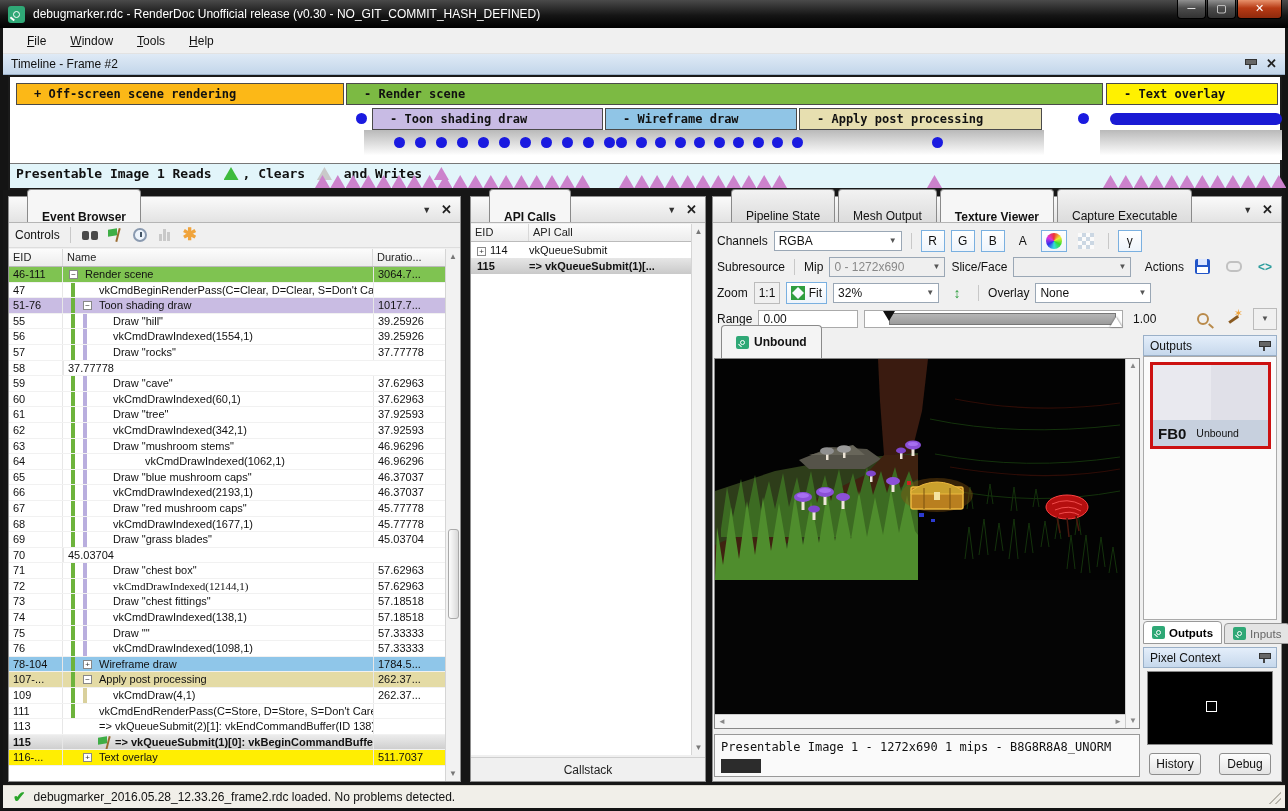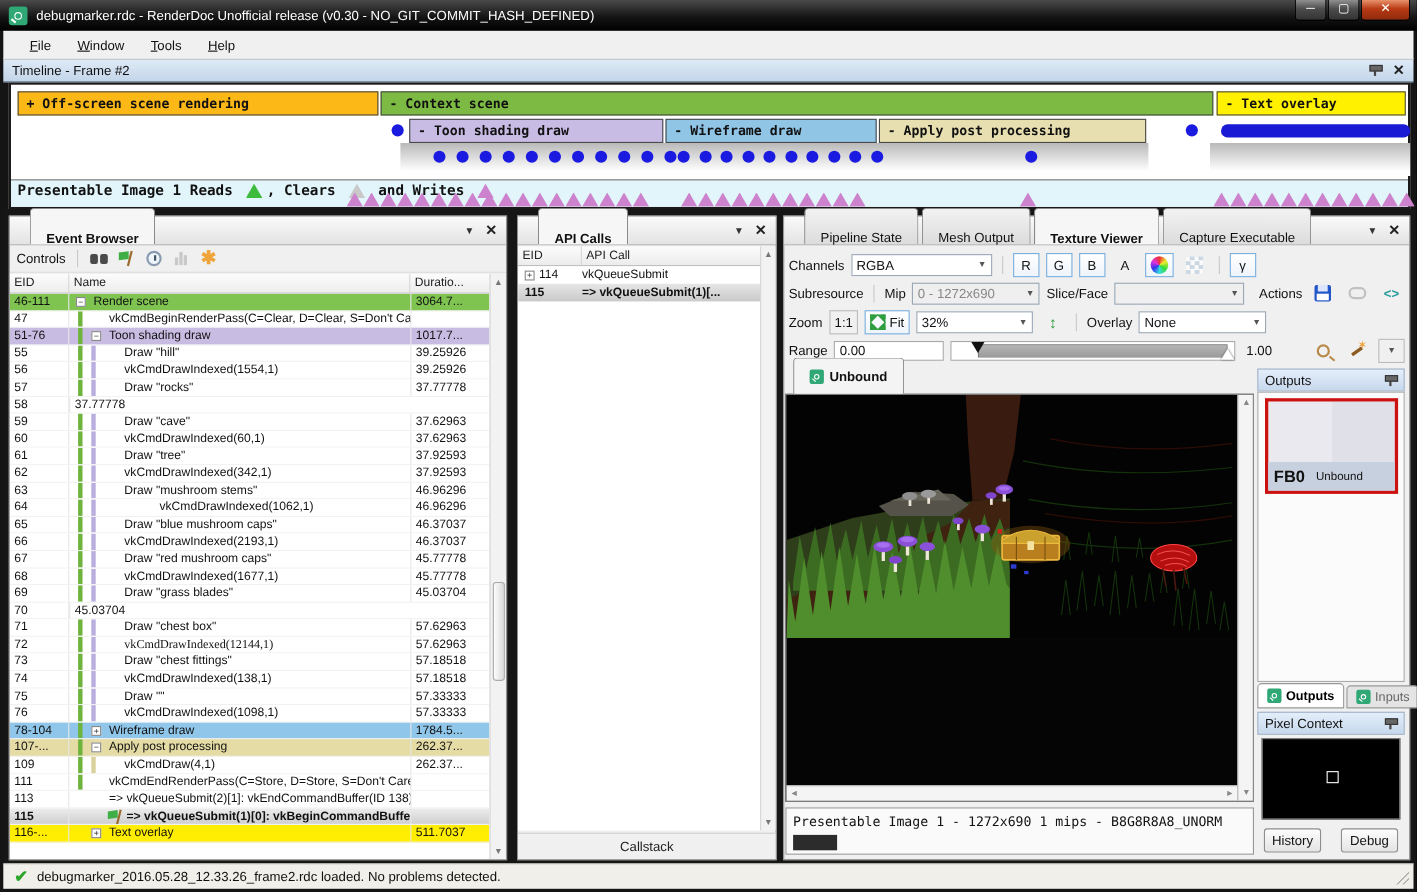--- a/index.html
+++ b/index.html
@@ -19,21 +19,21 @@
 .menubar{left:3px;top:28px;width:1282px;height:26px;background:#f0f0f0;display:flex;align-items:center;padding-left:14px;border-bottom:1px solid #e2e2e2}
 .menu-item{padding:4px 10px;margin-right:4px}
 .tl-header{left:3px;top:54px;width:1282px;height:21px;background:linear-gradient(#dfeaf6,#c3d6ea);display:flex;align-items:center;padding:0 8px;border-bottom:1px solid #9ab0c8}
 .tl-header .sp{flex:1}
 .pin{width:12px;height:12px;position:relative;margin-right:10px}
 .pin::before{content:"";position:absolute;left:5px;top:1px;width:2px;height:10px;background:#444}
 .pin::after{content:"";position:absolute;left:1px;top:1px;width:10px;height:4px;background:#666;border:1px solid #333}
 .xicon{font-size:13px;font-weight:bold;color:#222;line-height:12px}
 
 .tl-outer{left:8px;top:75px;width:1274px;height:115px;background:#fff;border:2px solid #1a1a1a}
-.tl-bar{position:absolute;height:22px;border:1px solid #4a4a4a;font-family:"DejaVu Sans Mono","Liberation Mono",monospace;font-size:12px;font-weight:bold;line-height:20px;padding-left:7px;white-space:nowrap;overflow:hidden}
+.tl-bar{position:absolute;height:22px;border:1px solid #4a4a4a;font-family:"DejaVu Sans Mono","Liberation Mono",monospace;font-size:12px;font-weight:bold;line-height:20px;padding-left:17px;white-space:nowrap;overflow:hidden}
 .tl-grad{position:absolute;top:53px;height:30px;background:linear-gradient(#b9b9b9,#ffffff 85%)}
 .dot{position:absolute;width:11px;height:11px;border-radius:50%;background:#1a1ae0}
 .pill{position:absolute;height:12px;border-radius:6px;background:#1a1ad4}
 .marker{position:absolute;left:0;top:86px;width:1270px;height:25px;background:#e2f5fa;border-top:1px solid #777;font-family:"DejaVu Sans Mono","Liberation Mono",monospace;font-size:13px;font-weight:bold}
 .mk-text{position:absolute;left:6px;top:2px;display:flex;align-items:center;white-space:pre}
 .tri{display:inline-block;width:15px;height:13px;clip-path:polygon(50% 0,100% 100%,0 100%)}
 .tri.lg{margin:0 4px}
 
 .dockbg{left:3px;top:190px;width:1282px;height:595px;background:#161616}
 .panel{position:absolute;background:#f0f0f0;border:1px solid #8f8f8f}
@@ -212,21 +212,21 @@
           <span class="tri" style="position: absolute; left: 1200.1px; top: 11px; background: rgb(204, 130, 204);"></span>
           <span class="tri" style="position: absolute; left: 1215.4px; top: 11px; background: rgb(204, 130, 204);"></span>
           <span class="tri" style="position: absolute; left: 1230.7px; top: 11px; background: rgb(204, 130, 204);"></span>
           <span class="tri" style="position: absolute; left: 1246px; top: 11px; background: rgb(204, 130, 204);"></span>
           <span class="tri" style="position: absolute; left: 1261.3px; top: 11px; background: rgb(204, 130, 204);"></span>
         </div>
     </div>
   <div class="tl-grad" style="left: 354px; width: 680px;"></div>
       <div class="tl-grad" style="left: 1090px; width: 182px;"></div>
       <div class="tl-bar" style="left: 6px; width: 328px; top: 6px; background: rgb(252, 184, 23);">+ Off-screen scene rendering</div>
-      <div class="tl-bar" style="left: 336px; width: 757px; top: 6px; background: rgb(124, 186, 67);">- Context scene</div>
+      <div class="tl-bar" style="left: 336px; width: 757px; top: 6px; background: rgb(124, 186, 67);">- Render scene</div>
       <div class="tl-bar" style="left: 1096px; width: 172px; top: 6px; background: rgb(255, 241, 0);">- Text overlay</div>
       <div class="tl-bar" style="left: 362px; width: 231px; top: 31px; background: rgb(200, 187, 228);">- Toon shading draw</div>
       <div class="tl-bar" style="left: 595px; width: 192px; top: 31px; background: rgb(144, 197, 230);">- Wireframe draw</div>
       <div class="tl-bar" style="left: 789px; width: 243px; top: 31px; background: rgb(231, 223, 176);">- Apply post processing</div>
       <div class="dot" style="left: 346px; top: 36px;"></div>
       <div class="dot" style="left: 1068px; top: 36px;"></div>
       <div class="dot" style="left: 384px; top: 60px;"></div>
       <div class="dot" style="left: 405px; top: 60px;"></div>
       <div class="dot" style="left: 426px; top: 60px;"></div>
       <div class="dot" style="left: 447px; top: 60px;"></div>

